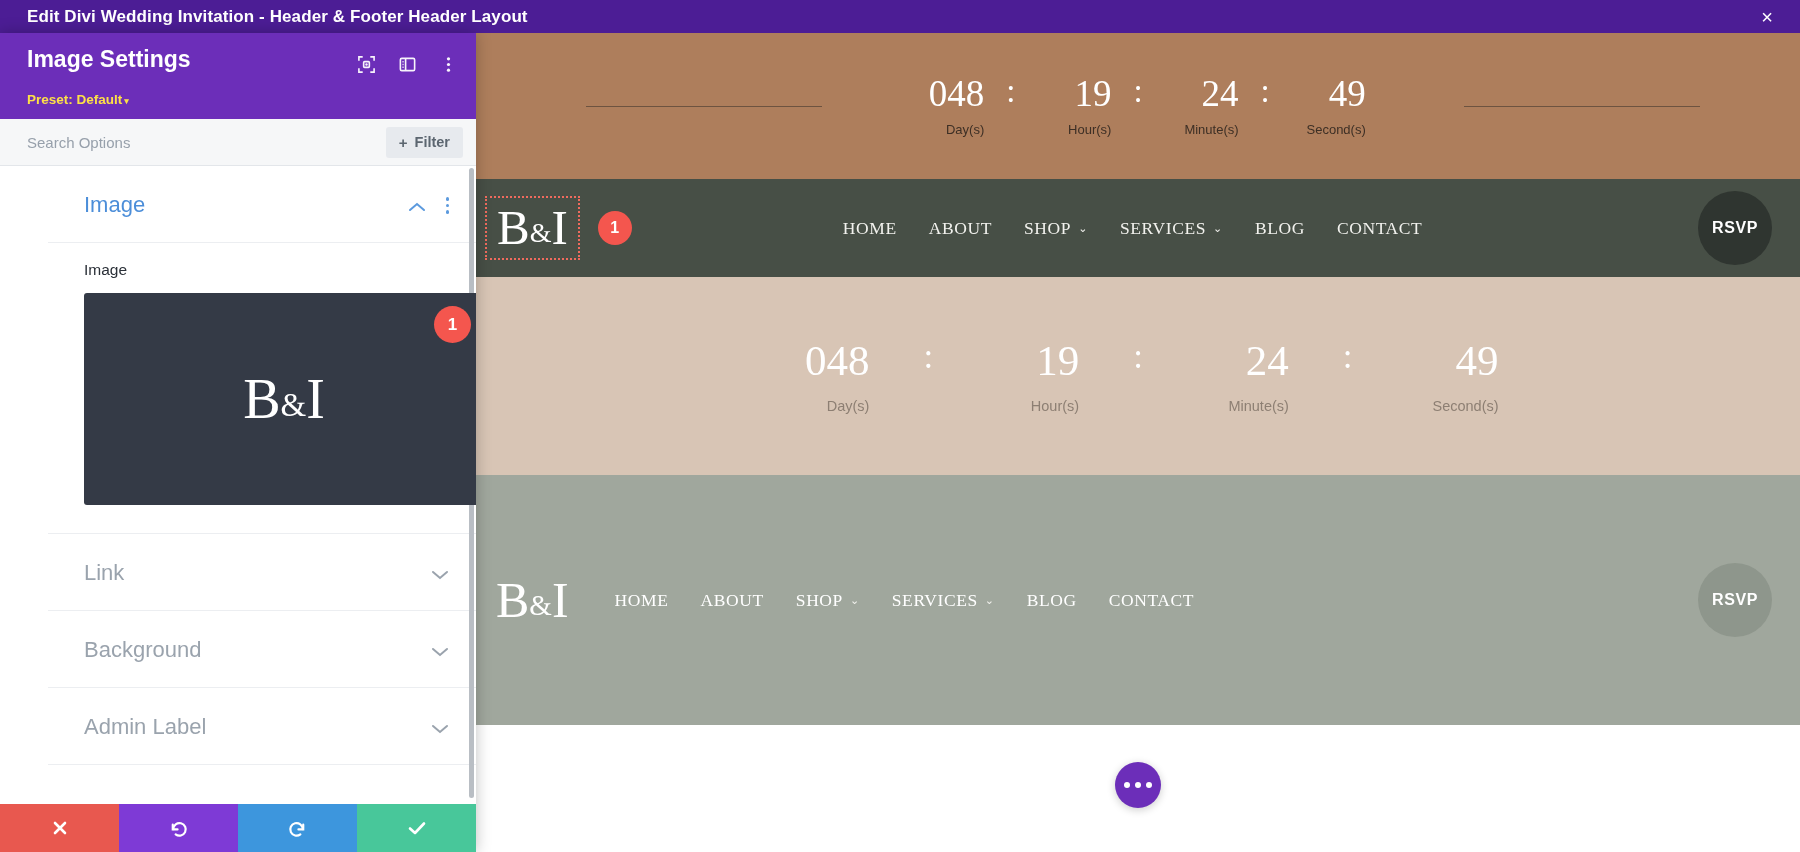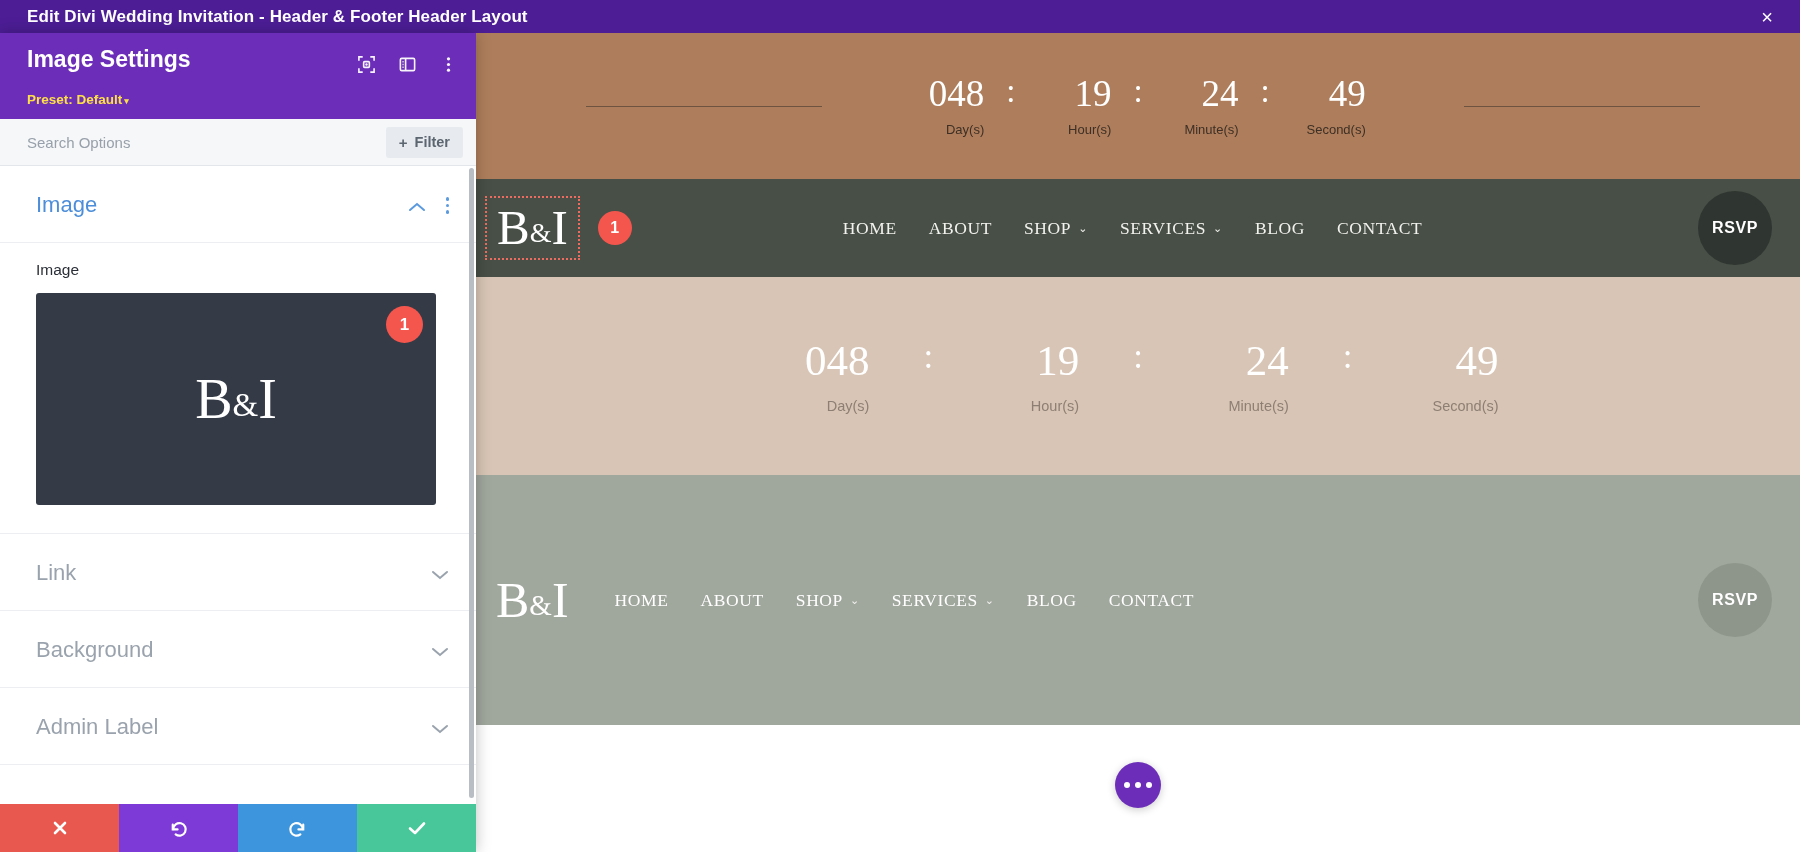--- a/index.html
+++ b/index.html
@@ -68,21 +68,21 @@
     font-size: 15px; color: #0369a1; font-family: "Liberation Sans", sans-serif;
   }
   .search-input::placeholder { color: #97a0ab; }
   .filter-btn {
     background: #e7eaee; border-radius: 3px; color: #5c6670;
     font-size: 14.5px; font-weight: bold; padding: 7px 13px;
     display: flex; align-items: center; gap: 7px; cursor: pointer;
   }
   .filter-btn .plus { font-size: 15px; font-weight: bold; }
 
-  .panel-body { flex: 1; overflow: hidden; position: relative; background: #fff; }
+  .panel-body { flex: 1; overflow: hidden; position: relative; background: #fff; margin-left: 48px; }
   .scrollbar {
     position: absolute; right: 2px; top: 2px; width: 5px; height: 630px;
     background: #b9bec4; border-radius: 3px;
   }
 
   .section-row {
     display: flex; align-items: center; justify-content: space-between;
     padding: 26px 27px 24px 36px; border-bottom: 1px solid #eceef1;
   }
   .section-title-open { font-size: 22px; color: #4c8ed9; font-weight: normal; }

